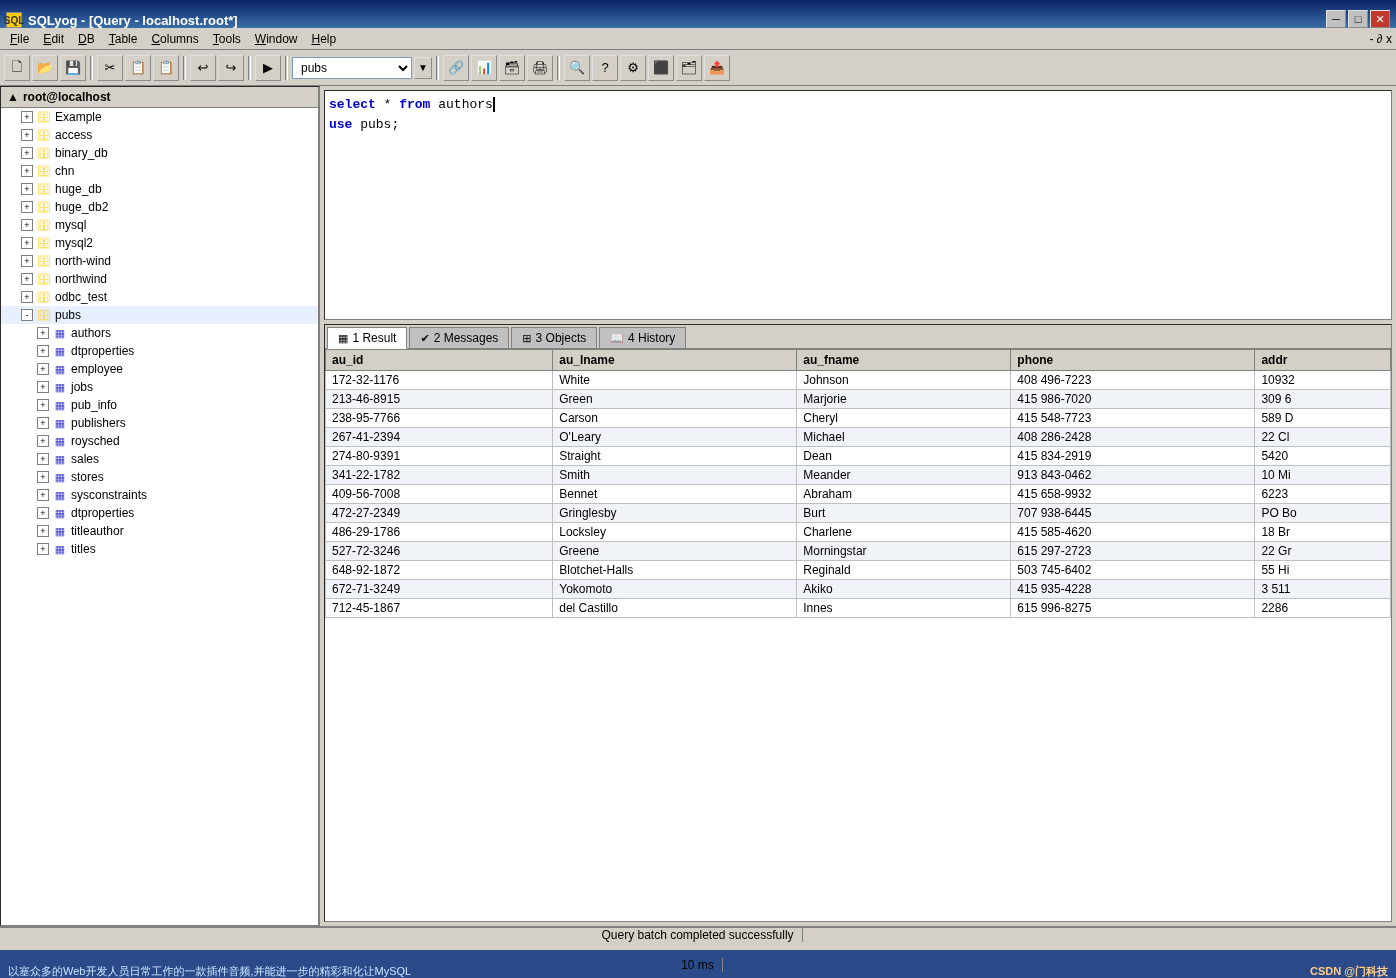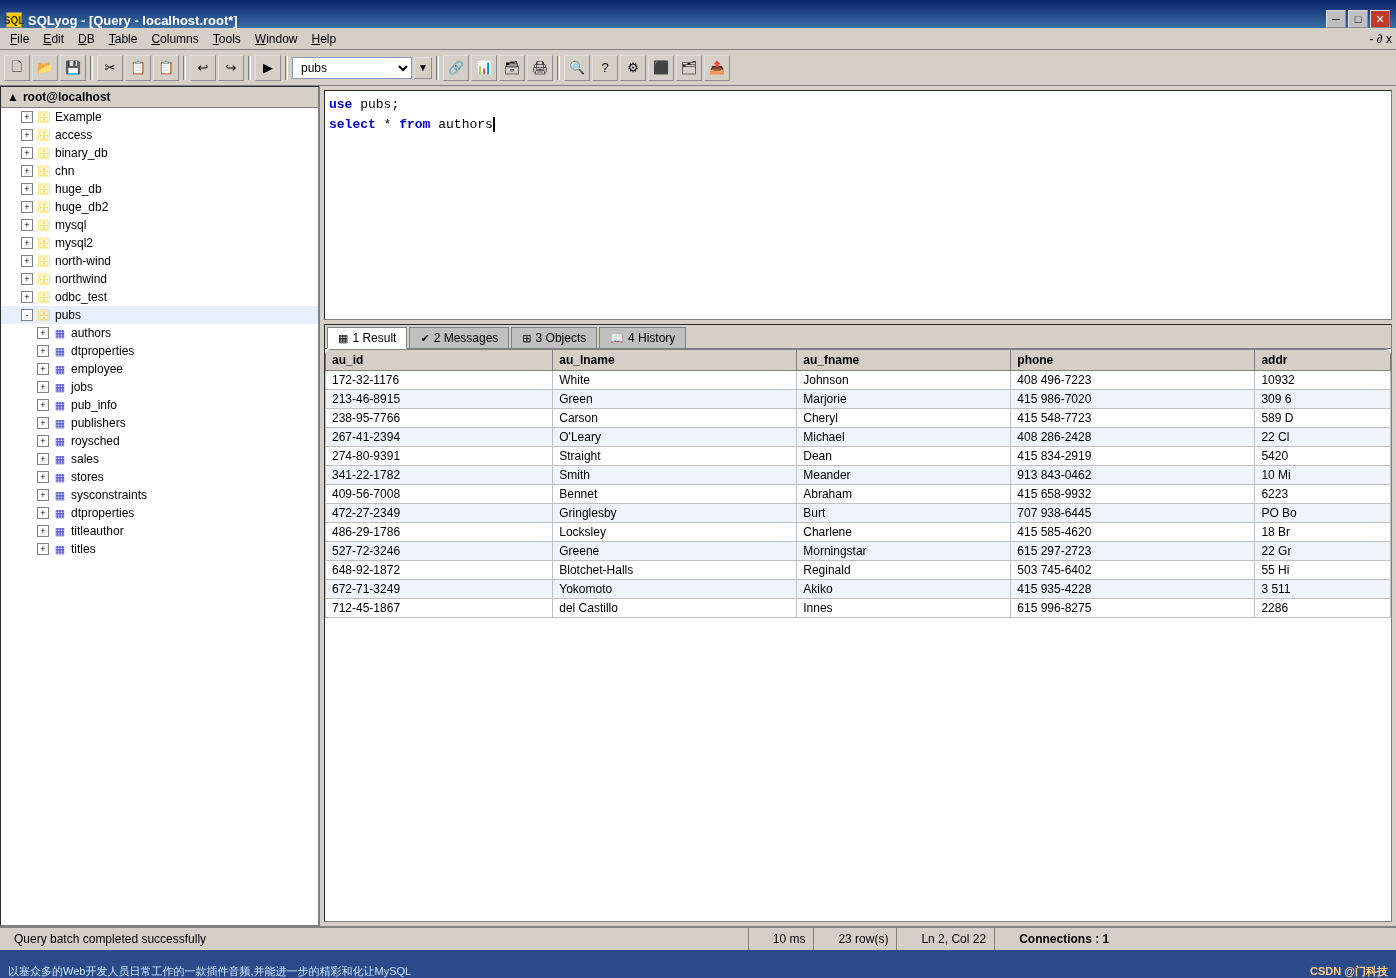--- a/index.html
+++ b/index.html
@@ -263,21 +263,20 @@
       border-bottom: 1px solid white;
       z-index: 1;
       margin-bottom: -1px;
     }
     .tab-icon { font-size: 11px; }
 
     
     .result-table-wrap {
       flex: 1;
       overflow: auto;
-      border-radius: 6px;
     }
     .result-table {
       width: 100%;
       border-collapse: collapse;
       font-size: 12px;
       font-family: 'Tahoma', Arial, sans-serif;
     }
     .result-table th {
       background: #d4d0c8;
       border: 1px solid #808080;
@@ -297,20 +296,21 @@
 
     
     .status-bar {
       height: 24px;
       background: #d4d0c8;
       border-top: 2px solid #808080;
       display: flex;
       align-items: center;
       padding: 0 6px;
       gap: 16px;
+      flex-direction: column;
     }
     .status-section {
       padding: 0 8px;
       border-right: 1px solid #808080;
       height: 100%;
       display: flex;
       align-items: center;
       font-size: 12px;
     }
     .status-section:last-child { border-right: none; font-weight: bold; }
@@ -532,24 +532,24 @@
       <div class="tree-expander">+</div>
       <div class="tree-icon table-icon">▦</div>
       <span class="tree-label">titles</span>
     </div>
   </div>
 
   <div class="query-content">
 
     <div class="query-editor">
       <div class="query-line">
-        <span class="kw-use">use</span>&nbsp;<span>pubs;</span>
+        <span class="kw-select">select</span>&nbsp;*&nbsp;<span class="kw-from">from</span>&nbsp;<span>authors<span class="cursor-pos"></span></span>
       </div>
       <div class="query-line">
-        <span class="kw-select">select</span>&nbsp;*&nbsp;<span class="kw-from">from</span>&nbsp;<span>authors<span class="cursor-pos"></span></span>
+        <span class="kw-use">use</span>&nbsp;<span>pubs;</span>
       </div>
     </div>
 
     <div class="result-area">
 
       <div class="tabs-row">
         <div class="tab active">
           <span class="tab-icon">▦</span>
           <span>1 Result</span>
         </div>

